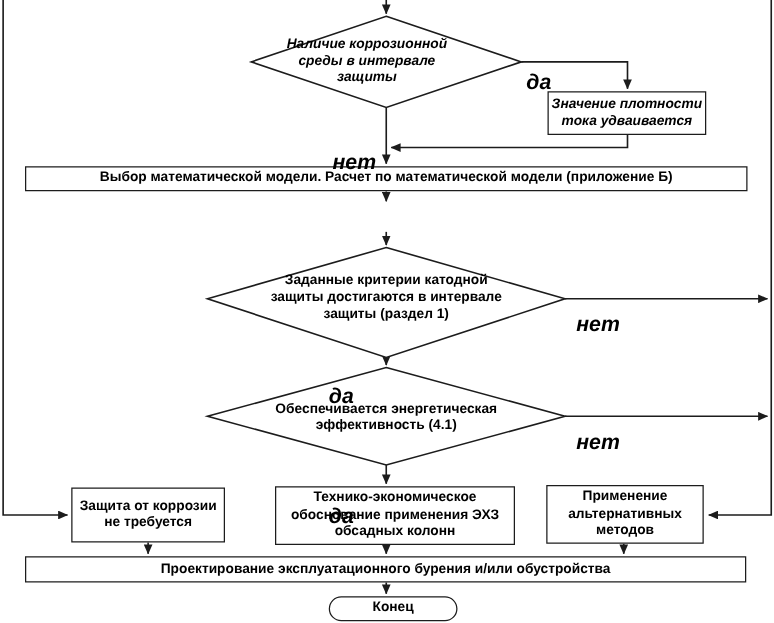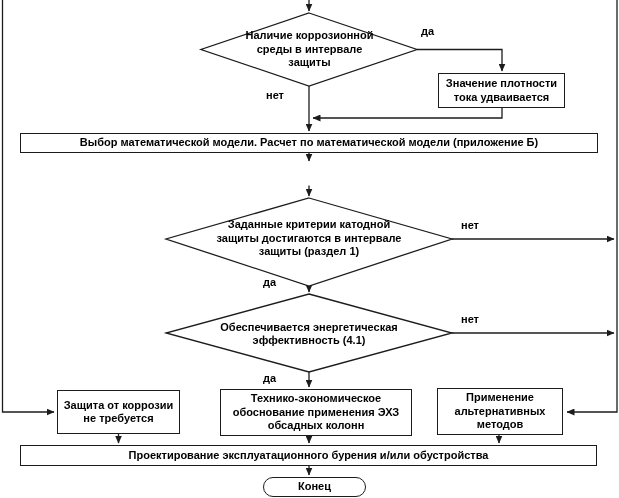--- a/index.html
+++ b/index.html
@@ -9,21 +9,21 @@
   }
   #connectors{position:absolute;left:0;top:0;width:619px;height:498px;z-index:1;}
   .node{
     position:absolute;z-index:2;display:flex;align-items:center;justify-content:center;
     text-align:center;font-size:11px;font-weight:bold;line-height:1.22;
   }
   .box{background:#ffffff;border:1.4px solid #1c1c1c;box-sizing:border-box;}
   .overlay{background:transparent;}
   .terminator{background:#ffffff;border:1.4px solid #1c1c1c;border-radius:11px;box-sizing:border-box;}
   .branch-label{
-    position:absolute;z-index:3;font-size:11px;font-weight:bold;line-height:1;
+    position:absolute;z-index:3;font-size:17px;font-weight:bold;font-style:italic;line-height:1;margin-top:31px;
   }
 </style>
 </head>
 <body>
 
 <div id="stage">
 
   <svg id="connectors" viewBox="0 0 619 498" xmlns="http://www.w3.org/2000/svg">
     <defs>
       <marker id="ah" markerUnits="userSpaceOnUse" markerWidth="8" markerHeight="7" refX="7.5" refY="3.5" orient="auto">
@@ -62,27 +62,27 @@
 
       <path d="M309,465.5 V475" marker-end="url(#ah)"></path>
     </g>
     <g stroke="#1c1c1c" stroke-width="1.3" fill="#ffffff">
       <polygon points="309,13 417,49.5 309,86 201,49.5"></polygon>
       <polygon points="309,198 452,239 309,286 166,239"></polygon>
       <polygon points="309,294 452,333 309,372 166,333"></polygon>
     </g>
   </svg>
 
-  <div class="node overlay" style="left:237px;top:26px;width:145px;height:47px;">Наличие коррозионной среды в интервале защиты</div>
+  <div class="node overlay" style="left:221px;top:26px;width:145px;height:47px;font-style:italic;">Наличие коррозионной среды в интервале защиты</div>
 
   <div class="node overlay" style="left:209px;top:211px;width:200px;height:55px;">Заданные критерии катодной защиты достигаются в интервале защиты (раздел 1)</div>
 
   <div class="node overlay" style="left:209px;top:317px;width:200px;height:34px;">Обеспечивается энергетическая эффективность (4.1)</div>
 
-  <div class="node box" style="left:438px;top:73px;width:127px;height:35px;">Значение плотности тока удваивается</div>
+  <div class="node box" style="left:438px;top:73px;width:127px;height:35px;font-style:italic;">Значение плотности тока удваивается</div>
 
   <div class="node box" style="left:20px;top:133px;width:578px;height:20px;">Выбор математической модели. Расчет по математической модели (приложение Б)</div>
 
 
   <div class="node box" style="left:57px;top:390px;width:123px;height:44px;">Защита от коррозии не требуется</div>
 
   <div class="node box" style="left:220px;top:389px;width:192px;height:47px;">Технико-экономическое обоснование применения ЭХЗ обсадных колонн</div>
 
   <div class="node box" style="left:437px;top:388px;width:126px;height:47px;">Применение альтернативных методов</div>
 

